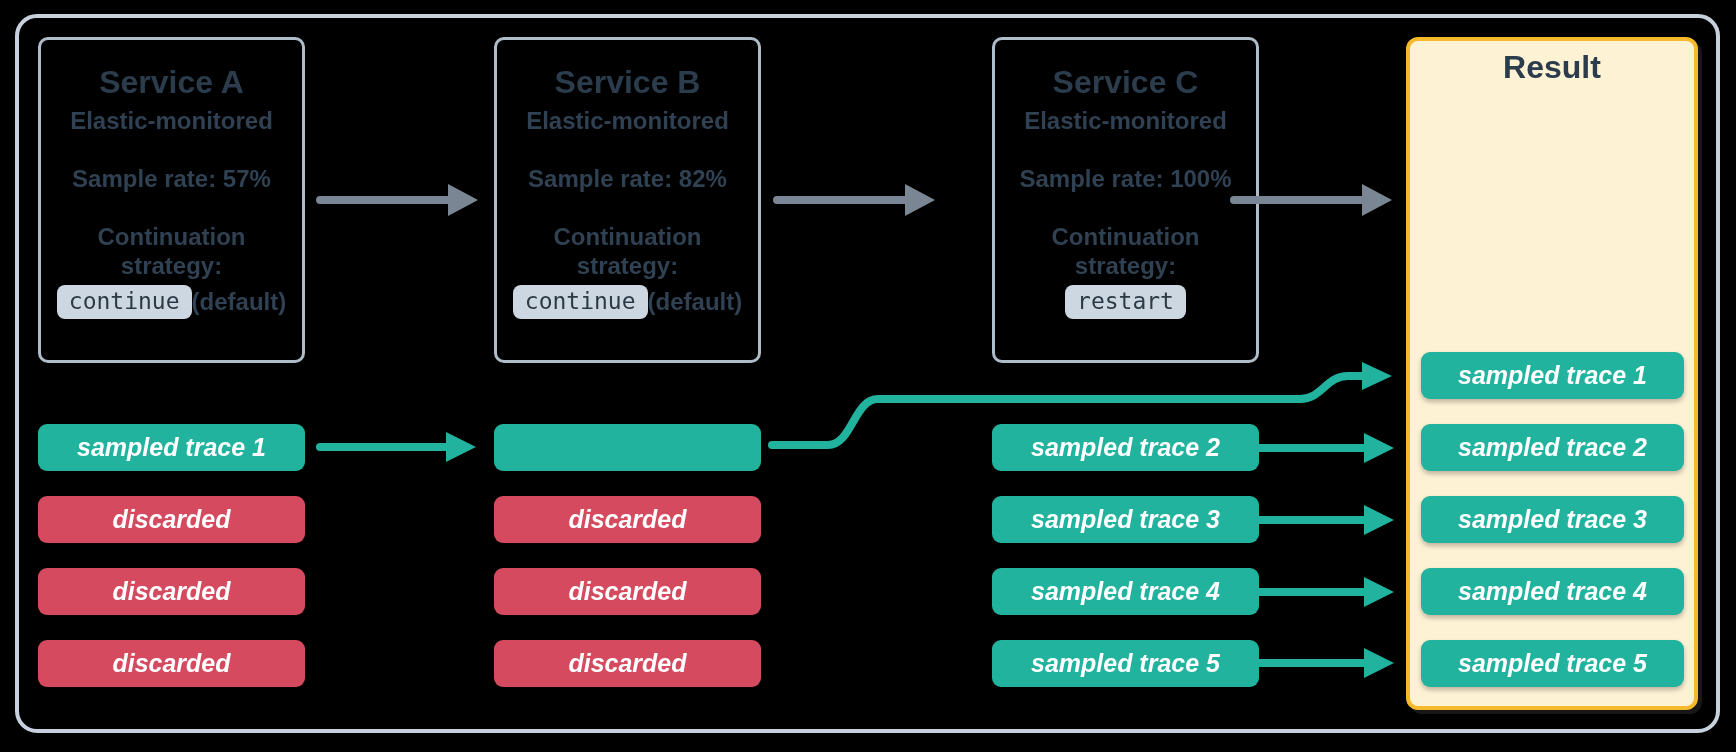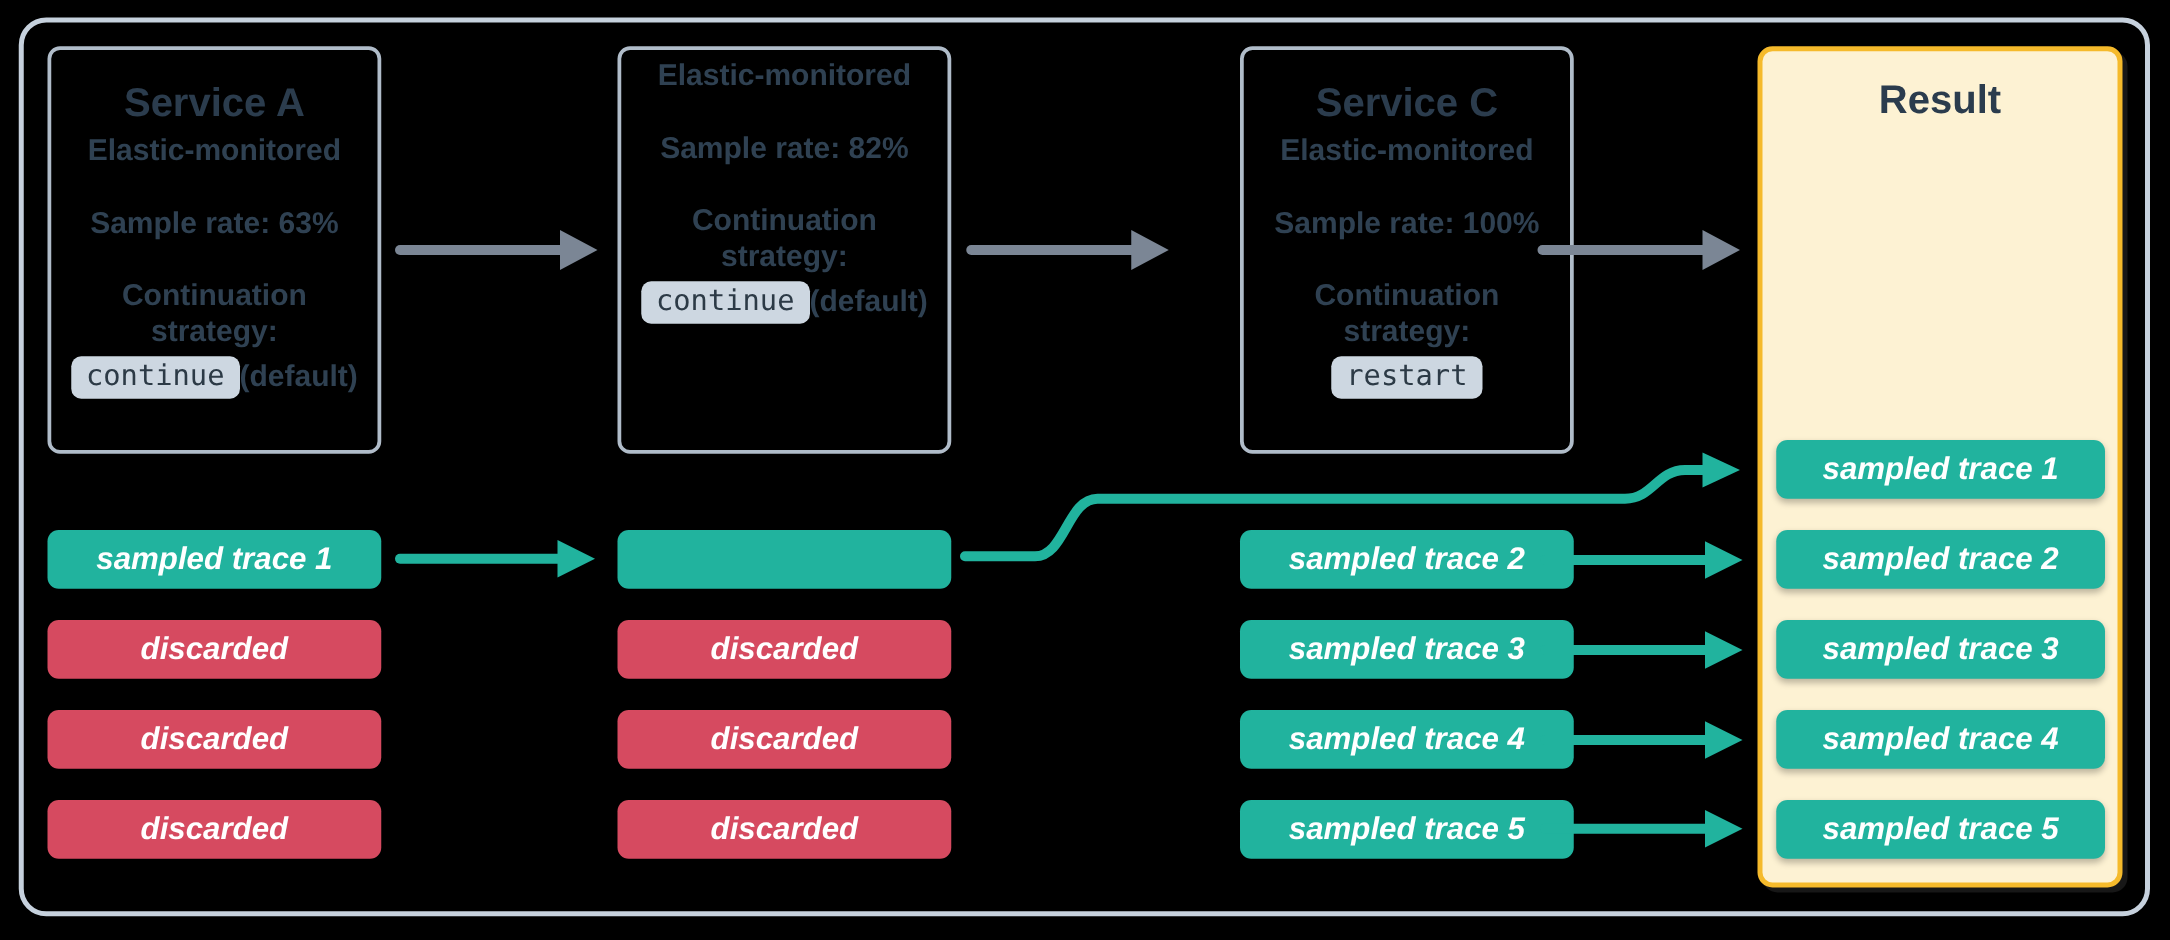--- a/index.html
+++ b/index.html
@@ -25,21 +25,21 @@
     background:#cdd7e1;color:#2c3a46;border-radius:8px;padding:3px 12px 5px;
     font-family:"DejaVu Sans Mono",monospace;font-size:23px;
   }
   .chip-suffix{font-size:24px;font-weight:600;color:#2f4152;}
   
   .result{
     position:absolute;left:1406px;top:37px;width:292px;height:673px;box-sizing:border-box;
     background:#fdf2d3;border:4px solid #f5ba2b;border-radius:12px;text-align:center;
     box-shadow:4px 4px 0 rgba(90,90,90,0.25);
   }
-  .result-title{margin-top:20px;font-size:32px;font-weight:800;color:#2b3c4d;}
+  .result-title{margin-top:8px;font-size:32px;font-weight:800;color:#2b3c4d;}
   
   .row{
     position:absolute;height:47px;width:267px;border-radius:9px;box-sizing:border-box;
     display:flex;align-items:center;justify-content:center;
     color:#ffffff;font-size:25px;font-weight:600;
     box-shadow:0 3px 5px rgba(0,0,0,0.25);
     font-style:italic;
   }
   .row.sampled{background:#21b39e;}
   .row.discarded{background:#d64a60;}
@@ -51,29 +51,30 @@
 </style>
 </head>
 <body>
 
 <div class="canvas">
   <div class="frame"></div>
 
   <div class="service col-a">
     <div class="svc-title">Service A</div>
     <div class="svc-monitored">Elastic-monitored</div>
-    <div class="svc-sample">Sample rate: 63%</div>
+    <div class="svc-sample">Sample rate: 57%</div>
     <div class="svc-strategy">Continuation strategy:</div>
     <div class="svc-chip-row">
       <span class="chip">continue</span>
       <span class="chip-suffix">(default)</span>
     </div>
   </div>
 
   <div class="service col-b">
+    <div class="svc-title">Service B</div>
     <div class="svc-monitored">Elastic-monitored</div>
     <div class="svc-sample">Sample rate: 82%</div>
     <div class="svc-strategy">Continuation strategy:</div>
     <div class="svc-chip-row">
       <span class="chip">continue</span>
       <span class="chip-suffix">(default)</span>
     </div>
   </div>
 
   <div class="service col-c">

